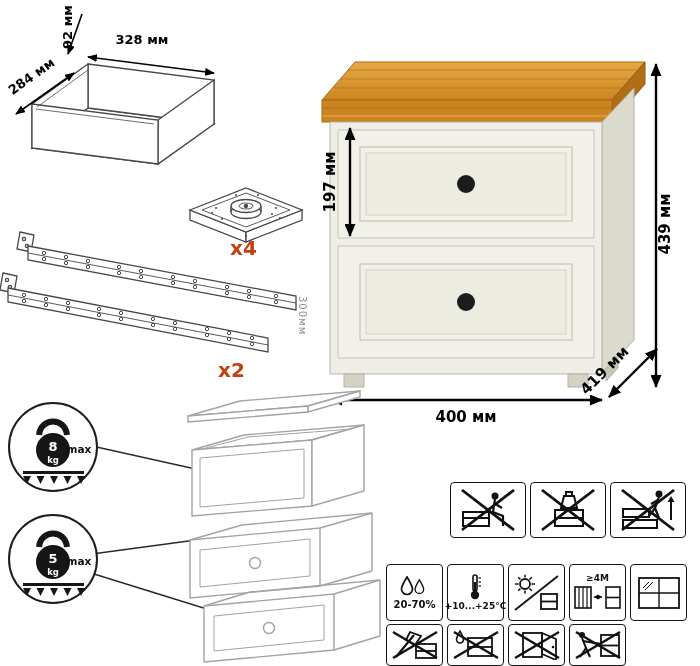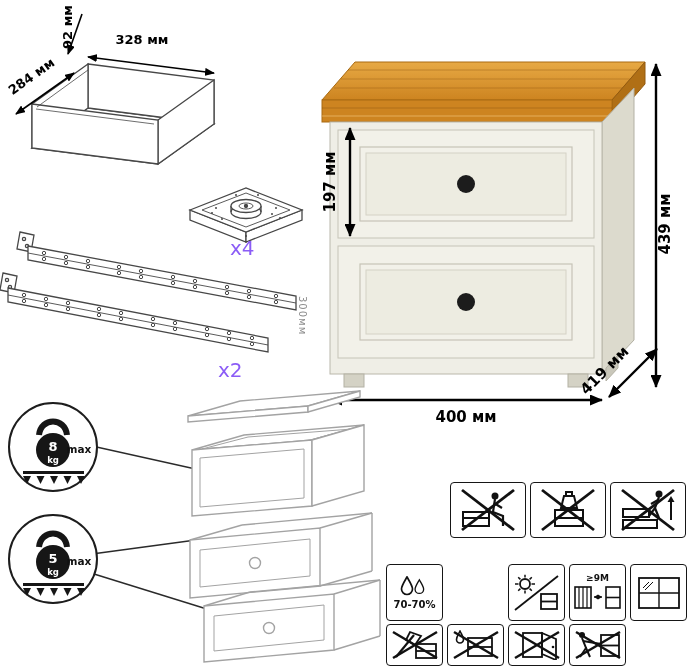--- a/index.html
+++ b/index.html
@@ -3,21 +3,21 @@
 <meta charset="utf-8">
 <style>
   html,body{margin:0;padding:0;background:#fff;}
   #stage{position:relative;width:700px;height:666px;background:#fff;overflow:hidden;
          font-family:"DejaVu Sans",sans-serif;color:#111;}
   .abs{position:absolute;}
   svg{display:block;}
   svg text{font-family:"DejaVu Sans",sans-serif;}
   .dim{font-weight:bold;font-size:15px;fill:#000;}
   .dim-s{font-weight:bold;font-size:13px;fill:#000;}
-  .count-label{font-weight:normal;font-size:20px;color:#8b5cf6;}
+  .count-label{font-weight:bold;font-size:20px;color:#c2410c;}
   .len-label{font-size:10px;color:#8d8d8d;writing-mode:vertical-rl;letter-spacing:1px;}
   .cell{position:absolute;box-sizing:border-box;border:1.7px solid #161616;border-radius:4px;
         background:#fff;display:flex;flex-direction:column;align-items:center;justify-content:center;gap:2px;}
   .cell-text{font-weight:bold;font-size:10px;color:#111;line-height:1;white-space:nowrap;}
   .cell-text.small{font-size:9px;}
   .weight-circle{position:absolute;width:86px;height:86px;border:2.5px solid #1d1d1d;border-radius:50%;
         background:#fff;display:flex;align-items:center;justify-content:center;z-index:3;}
 </style>
 </head>
 <body>
@@ -307,21 +307,34 @@
           <line x1="57" y1="2" x2="5" y2="42"></line>
         </g>
     </svg>
   </div>
 
   <div class="cell" style="left:386px;top:564px;width:57px;height:57px">
     <svg width="40" height="22" viewBox="0 0 40 22">
       <path d="M12,1 C8.5,7 6.5,10 6.5,13 a5.5,5.5 0 0 0 11,0 C17.5,10 15.5,7 12,1 Z" fill="none" stroke="#111" stroke-width="1.7"></path>
       <path d="M12,1 C8.5,7 6.5,10 6.5,13 a5.5,5.5 0 0 0 11,0 C17.5,10 15.5,7 12,1 Z" fill="none" stroke="#111" stroke-width="1.7" transform="translate(15,3) scale(0.78)"></path>
     </svg>
-    <div class="cell-text">70-70%</div>
+    <div class="cell-text">20-70%</div>
+  </div>
+  <div class="cell" style="left:447px;top:564px;width:57px;height:57px">
+    <svg width="22" height="26" viewBox="0 0 22 26">
+      <rect x="8" y="1" width="4" height="16" rx="2" fill="#fff" stroke="#111" stroke-width="1.6"></rect>
+      <line x1="10" y1="8" x2="10" y2="17" stroke="#111" stroke-width="2"></line>
+      <g stroke="#111" stroke-width="1.2">
+          <line x1="13.5" y1="4" x2="16" y2="4"></line>
+          <line x1="13.5" y1="8" x2="16" y2="8"></line>
+          <line x1="13.5" y1="12" x2="16" y2="12"></line>
+        </g>
+      <circle cx="10" cy="21" r="4.2" fill="#111"></circle>
+    </svg>
+    <div class="cell-text small">+10...+25°C</div>
   </div>
   <div class="cell" style="left:508px;top:564px;width:57px;height:57px">
     <svg width="49" height="38" viewBox="0 0 49 38">
       <line x1="3" y1="36" x2="46" y2="2" stroke="#111" stroke-width="1.8"></line>
       <circle cx="13" cy="10" r="5" fill="none" stroke="#111" stroke-width="1.8"></circle>
       <g stroke="#111" stroke-width="1.5">
         <line x1="19.5" y1="10" x2="23" y2="10"></line>
           <line x1="3" y1="10" x2="6.5" y2="10"></line>
         <line x1="13" y1="0.8" x2="13" y2="3.5"></line>
           <line x1="13" y1="16.5" x2="13" y2="19.5"></line>
@@ -330,21 +343,21 @@
         <line x1="17.6" y1="5.4" x2="19.8" y2="3.2"></line>
           <line x1="8.4" y1="14.6" x2="6.2" y2="16.8"></line>
       </g>
       <g fill="none" stroke="#111" stroke-width="1.8">
         <rect x="29" y="20" width="16" height="15"></rect>
           <line x1="29" y1="27.5" x2="45" y2="27.5"></line>
       </g>
     </svg>
   </div>
   <div class="cell" style="left:569px;top:564px;width:57px;height:57px">
-    <div class="cell-text small">≥9M</div>
+    <div class="cell-text small">≥4M</div>
     <svg width="50" height="26" viewBox="0 0 50 26">
       <rect x="2" y="2" width="16" height="21" fill="none" stroke="#111" stroke-width="1.6"></rect>
       <g stroke="#111" stroke-width="1.2">
           <line x1="6" y1="2" x2="6" y2="23"></line>
           <line x1="10" y1="2" x2="10" y2="23"></line>
           <line x1="14" y1="2" x2="14" y2="23"></line>
         </g>
       <line x1="21" y1="12" x2="29" y2="12" stroke="#111" stroke-width="1.4"></line>
       <path d="M21,12 L25,9.5 L25,14.5 Z" fill="#111"></path>
         <path d="M29,12 L25,9.5 L25,14.5 Z" fill="#111"></path>

